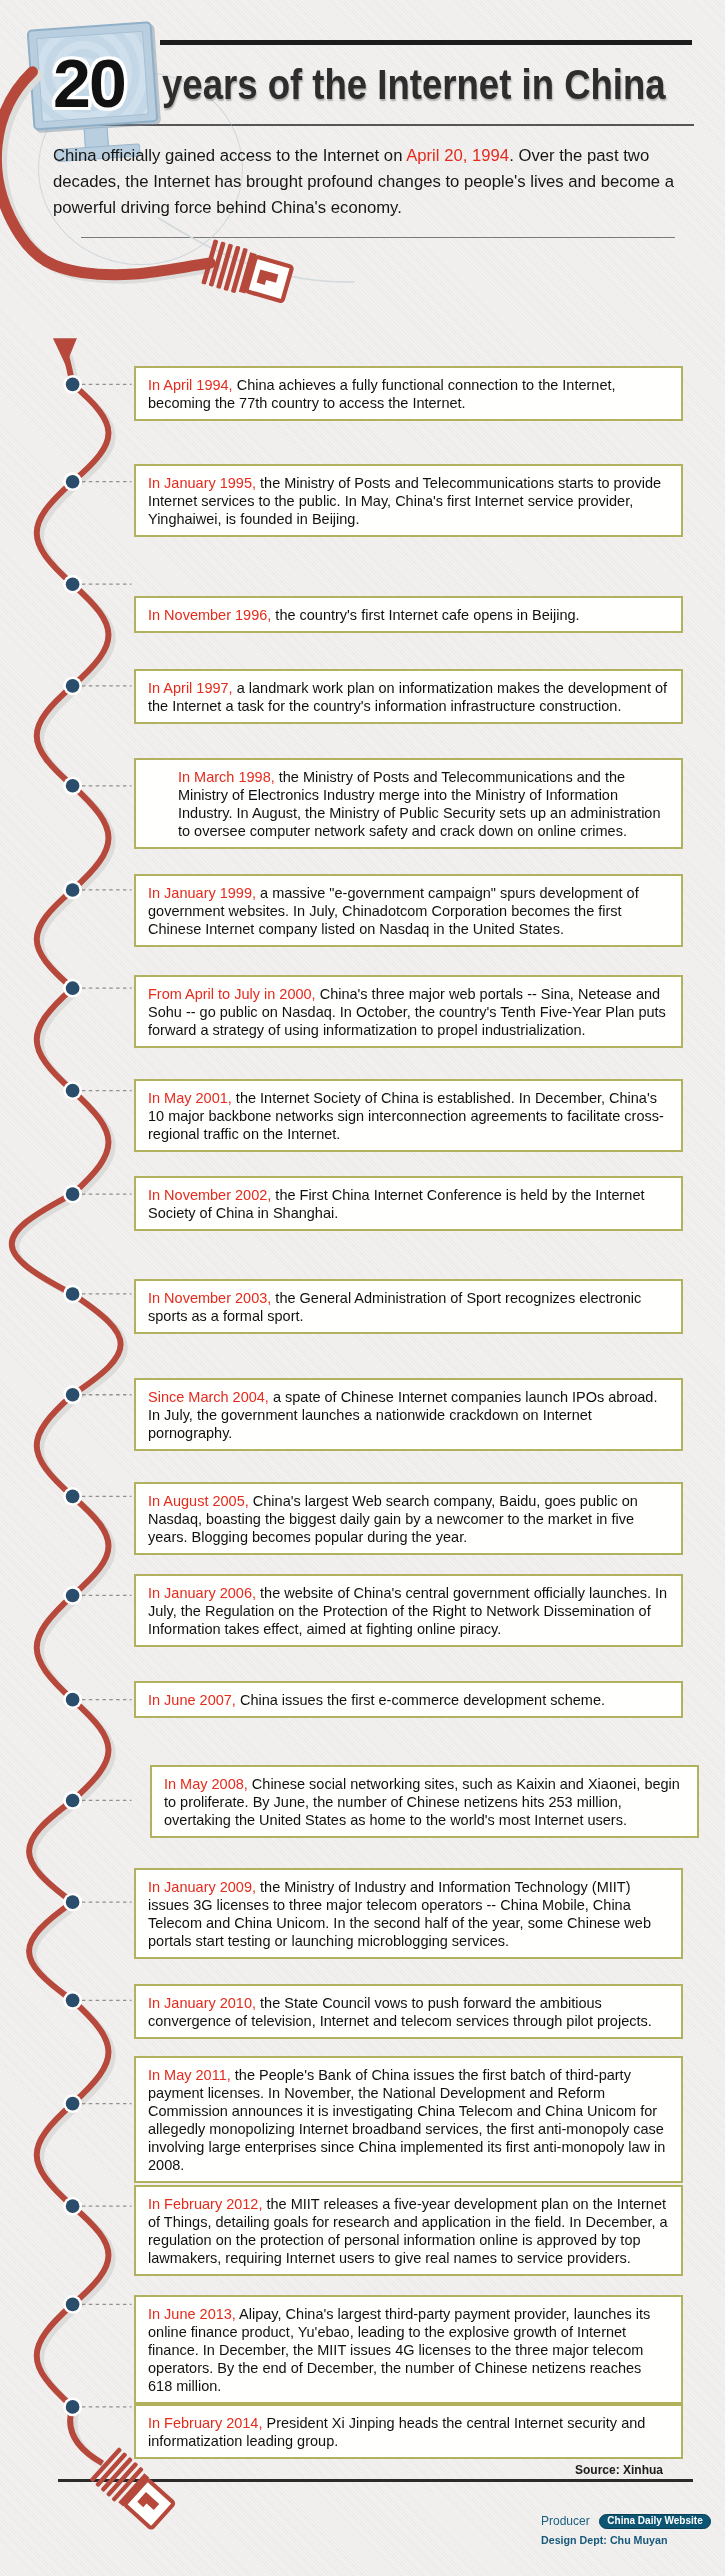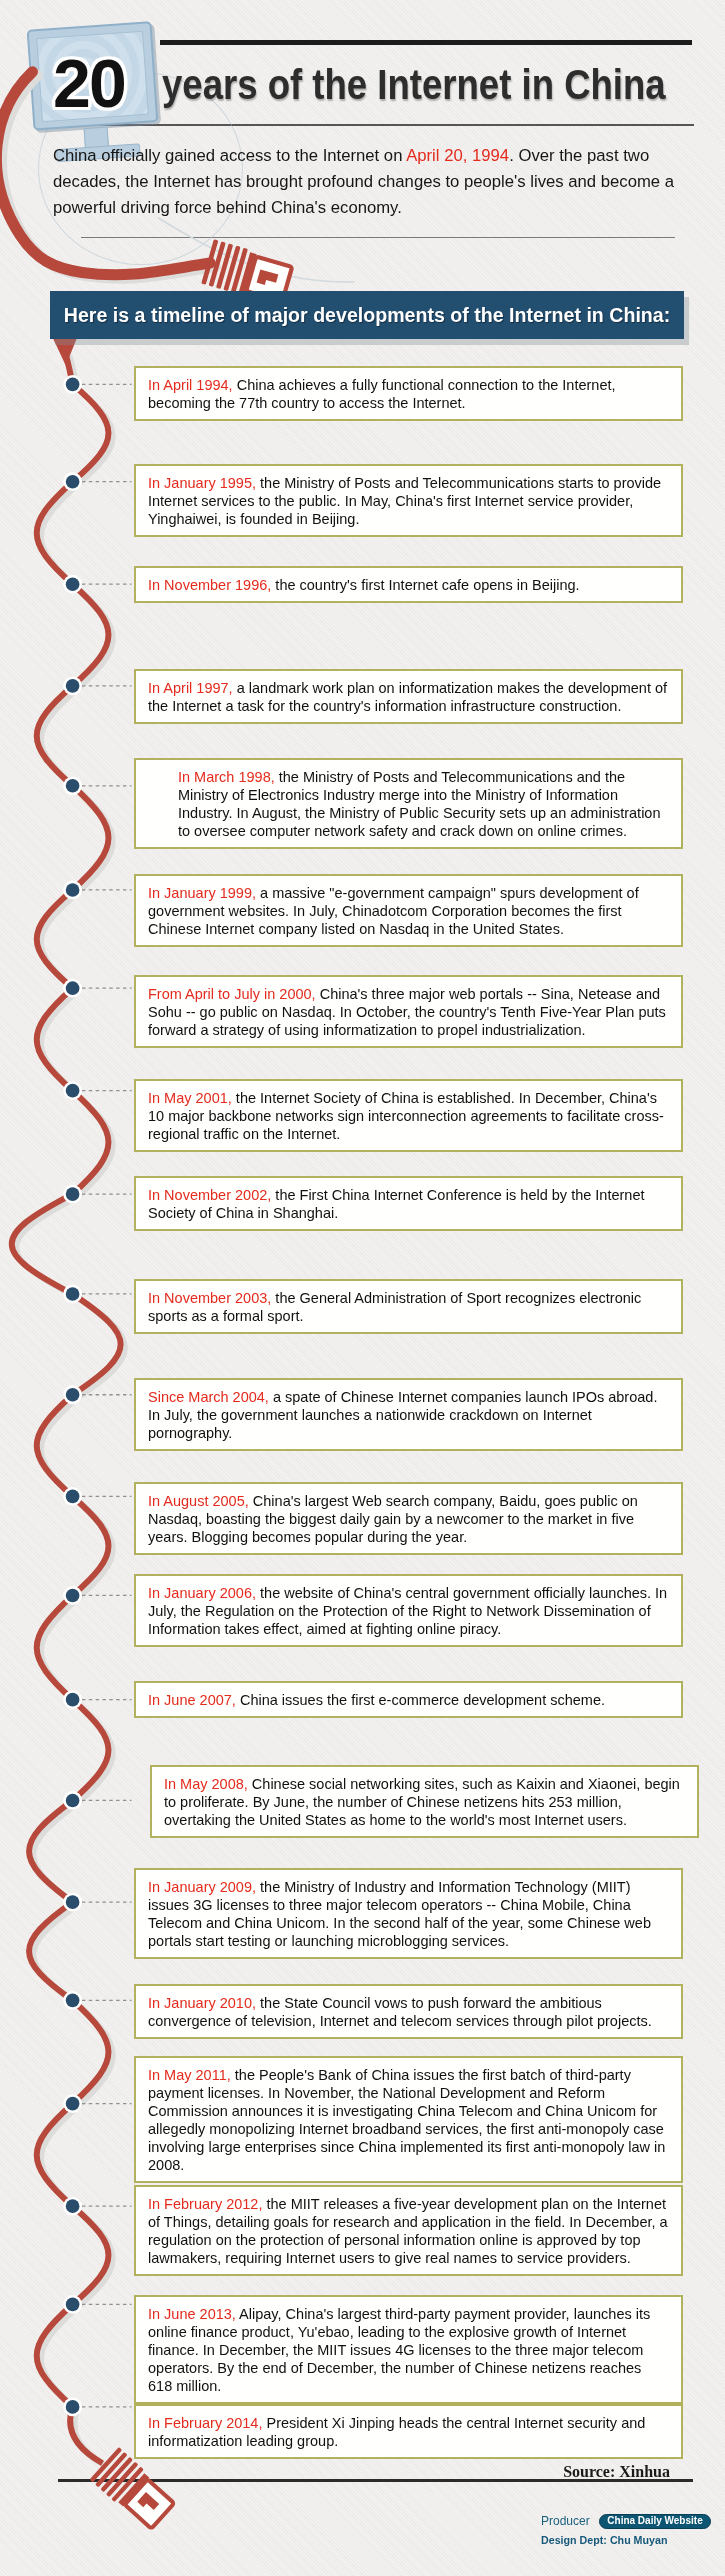--- a/index.html
+++ b/index.html
@@ -30,21 +30,21 @@
   
   #banner{left:50px;top:291px;width:634px;height:48px;background:#224e70;box-shadow:5.1px 6px 0 rgba(130,140,150,0.35);z-index:4;}
   #banner span{display:block;text-align:center;line-height:48px;color:#ffffff;font-size:19.6px;font-weight:bold;text-shadow:0.9px 0.9px 0.9px rgba(0,0,0,0.4);}
   
   #art{left:0;top:0;z-index:2;}
   
   .entry{position:absolute;left:134px;width:549px;box-sizing:border-box;background:#fffffe;border:2.6px solid #b1b15e;
     padding:7.7px 12px;font-size:14.5px;line-height:18px;color:#111;z-index:3;}
   .entry .d{color:#e42b1e;}
   
-  #source{right:56px;top:2463px;font-size:16px;font-weight:bold;color:#1a1a1a;font-family:Liberation Serif, serif;}
+  #source{right:63px;top:2463px;font-size:12px;font-weight:bold;color:#1a1a1a;}
   #producer-row{left:541px;top:2513px;height:17px;white-space:nowrap;}
   #producer-label{font-size:12px;color:#1a5f7e;vertical-align:middle;}
   #producer-pill{display:inline-block;margin-left:5.1px;background:#0d5673;border:0.9px solid #093e54;color:#fff;
     font-size:10px;font-weight:bold;padding:0.9px 7.7px 1.7px 7.7px;border-radius:8.5px;vertical-align:middle;}
   #design-credit{left:541px;top:2534px;font-size:10.7px;font-weight:bold;color:#16587a;}
 </style>
 </head>
 <body>
 
 <div id="page">
@@ -152,28 +152,25 @@
       <circle cx="85" cy="2583" r="11" fill="#ffffff"></circle>
       <circle cx="85" cy="2583" r="8" fill="#2b4d6c"></circle>
       <path d="M 96 2698 H 154" stroke="#8f8f8f" stroke-width="1.5" stroke-dasharray="4 4" fill="none"></path>
       <circle cx="85" cy="2698" r="11" fill="#ffffff"></circle>
       <circle cx="85" cy="2698" r="8" fill="#2b4d6c"></circle>
       <path d="M 96 2818 H 154" stroke="#8f8f8f" stroke-width="1.5" stroke-dasharray="4 4" fill="none"></path>
       <circle cx="85" cy="2818" r="11" fill="#ffffff"></circle>
       <circle cx="85" cy="2818" r="8" fill="#2b4d6c"></circle>
     </svg>
 
-  <div class="abs" id="banner">
-    <span>Here is a timeline of major developments of the Internet in China:</span>
-  </div>
 
   <div id="entries">
       <div class="entry" style="top: 366px;"><span class="d">In April 1994,</span><span> China achieves a fully functional connection to the Internet, becoming the 77th country to access the Internet.</span></div>
       <div class="entry" style="top: 464px;"><span class="d">In January 1995,</span><span> the Ministry of Posts and Telecommunications starts to provide Internet services to the public. In May, China's first Internet service provider, Yinghaiwei, is founded in Beijing.</span></div>
-      <div class="entry" style="top: 566px;"><span class="d">In November 1996,</span><span> the country's first Internet cafe opens in Beijing.</span></div>
+      <div class="entry" style="top: 596px;"><span class="d">In November 1996,</span><span> the country's first Internet cafe opens in Beijing.</span></div>
       <div class="entry" style="top: 669px;"><span class="d">In April 1997,</span><span> a landmark work plan on informatization makes the development of the Internet a task for the country's information infrastructure construction.</span></div>
       <div class="entry" style="top: 758px; padding-left: 42px;"><span class="d">In March 1998,</span><span> the Ministry of Posts and Telecommunications and the Ministry of Electronics Industry merge into the Ministry of Information Industry. In August, the Ministry of Public Security sets up an administration to oversee computer network safety and crack down on online crimes.</span></div>
       <div class="entry" style="top: 874px;"><span class="d">In January 1999,</span><span> a massive "e-government campaign" spurs development of government websites. In July, Chinadotcom Corporation becomes the first Chinese Internet company listed on Nasdaq in the United States.</span></div>
       <div class="entry" style="top: 975px;"><span class="d">From April to July in 2000,</span><span> China's three major web portals -- Sina, Netease and Sohu -- go public on Nasdaq. In October, the country's Tenth Five-Year Plan puts forward a strategy of using informatization to propel industrialization.</span></div>
       <div class="entry" style="top: 1079px;"><span class="d">In May 2001,</span><span> the Internet Society of China is established. In December, China's 10 major backbone networks sign interconnection agreements to facilitate cross-regional traffic on the Internet.</span></div>
       <div class="entry" style="top: 1176px;"><span class="d">In November 2002,</span><span> the First China Internet Conference is held by the Internet Society of China in Shanghai.</span></div>
       <div class="entry" style="top: 1279px;"><span class="d">In November 2003,</span><span> the General Administration of Sport recognizes electronic sports as a formal sport.</span></div>
       <div class="entry" style="top: 1378px;"><span class="d">Since March 2004,</span><span> a spate of Chinese Internet companies launch IPOs abroad. In July, the government launches a nationwide crackdown on Internet pornography.</span></div>
       <div class="entry" style="top: 1482px;"><span class="d">In August 2005,</span><span> China's largest Web search company, Baidu, goes public on Nasdaq, boasting the biggest daily gain by a newcomer to the market in five years. Blogging becomes popular during the year.</span></div>
       <div class="entry" style="top: 1574px;"><span class="d">In January 2006,</span><span> the website of China's central government officially launches. In July, the Regulation on the Protection of the Right to Network Dissemination of Information takes effect, aimed at fighting online piracy.</span></div>

